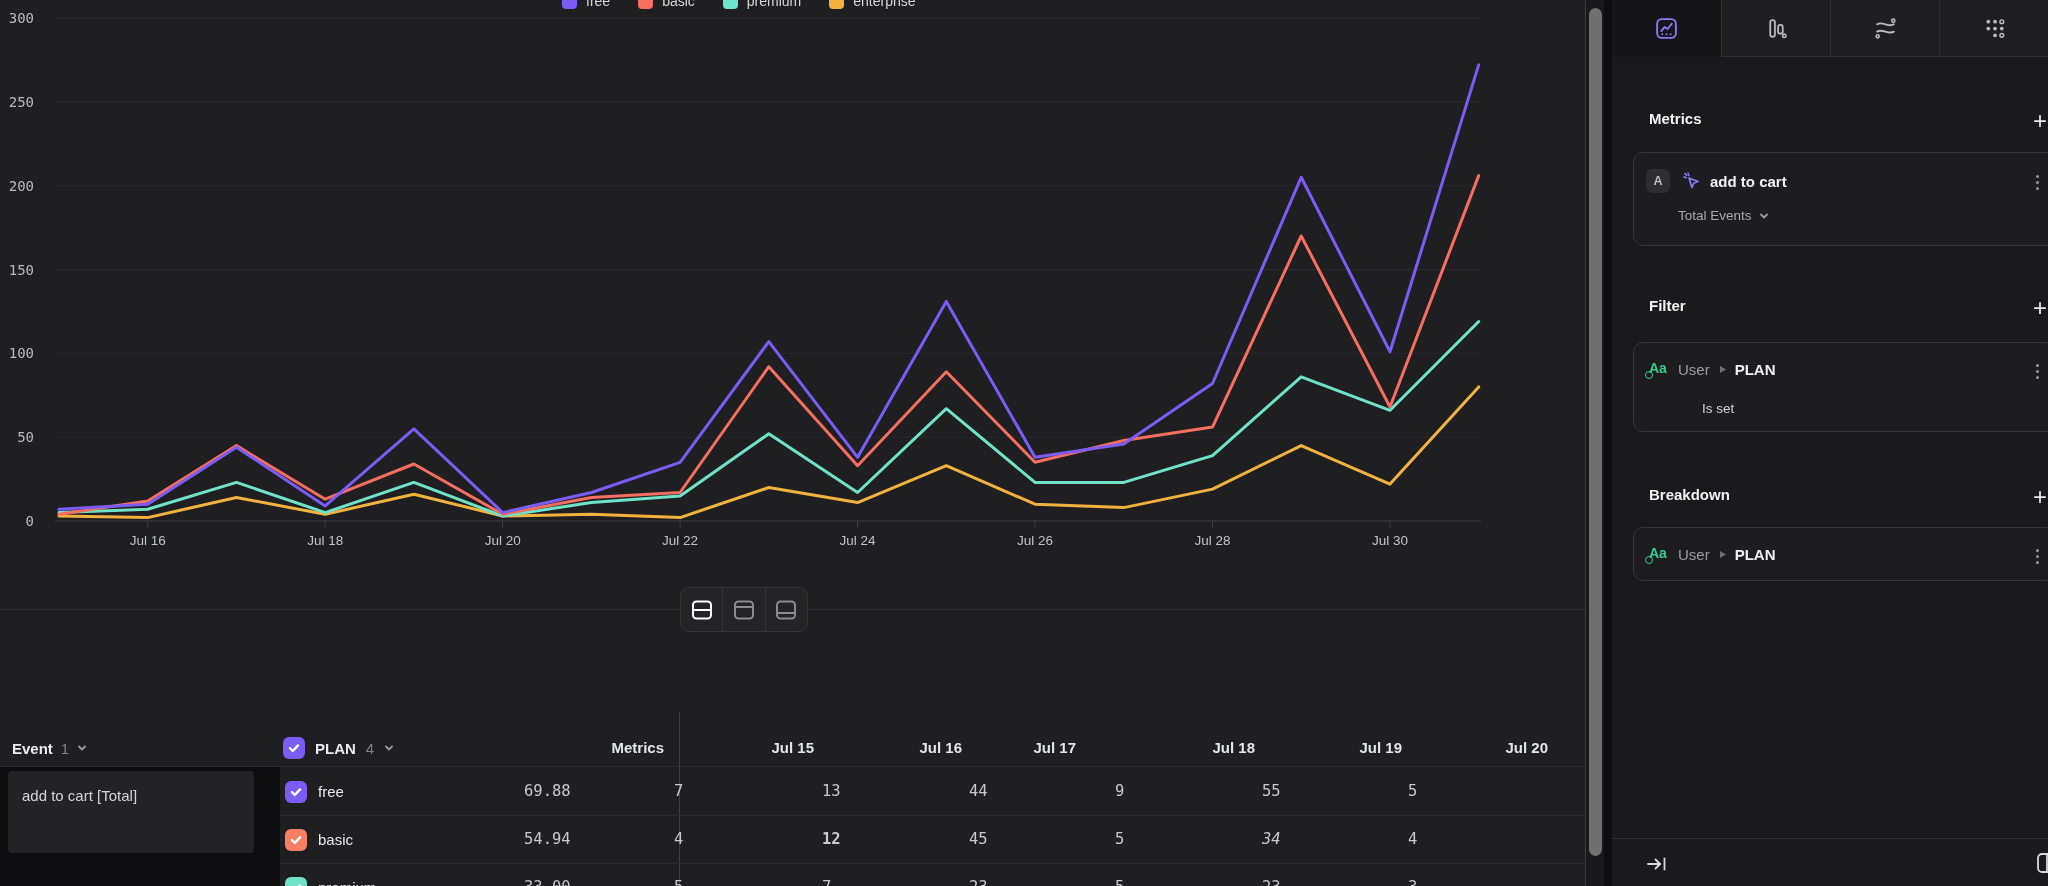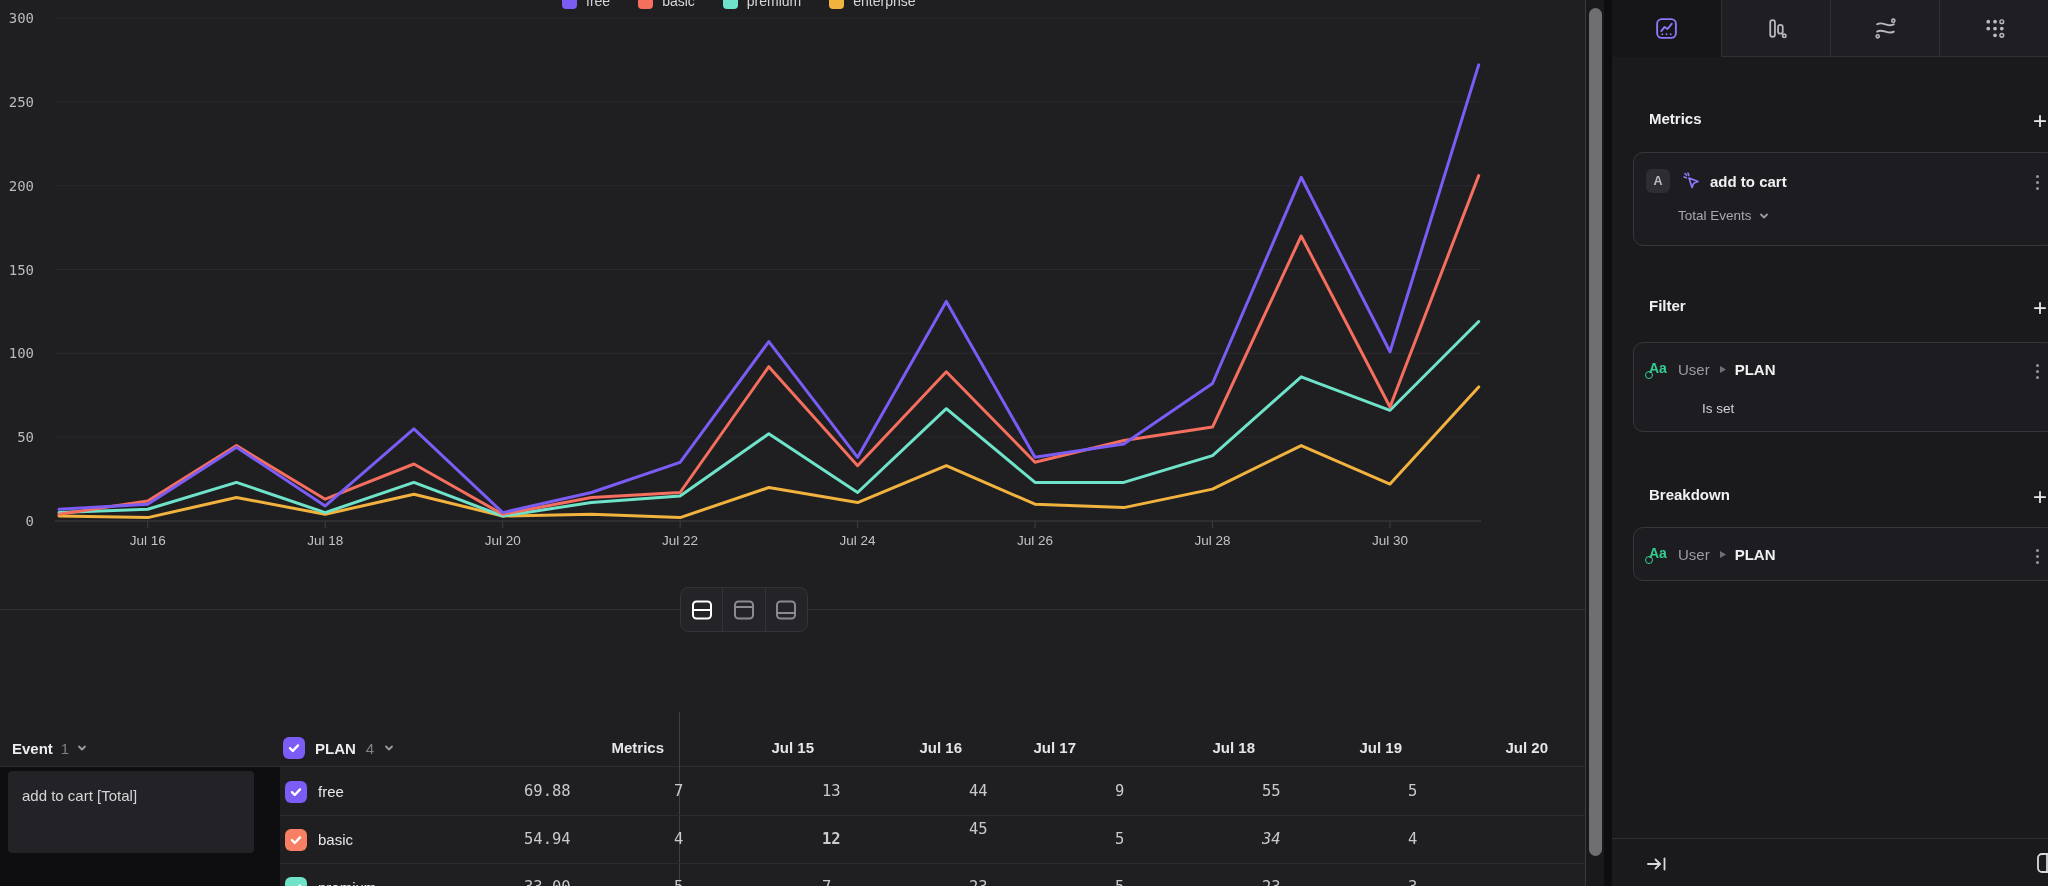--- a/index.html
+++ b/index.html
@@ -261,21 +261,21 @@
       <div class="plan-row" style="top: 816px; height: 48px;">
         <span class="checkbox" style="top: 13px; background: rgb(248, 127, 99);">
           <svg viewBox="0 0 12 12">
             <polyline points="2,6.2 4.8,9 10,3.4"></polyline>
           </svg>
         </span>
         <span class="row-label" style="top: 15px;">basic</span>
         <span class="num-cell" style="left: 244px; top: 14px;">54.94</span>
         <span class="num-cell" style="left: 394px; top: 14px;">4</span>
         <span class="num-cell" style="left: 542px; top: 14px; font-weight: bold;">12</span>
-        <span class="num-cell" style="left: 689px; top: 4px;">45</span>
+        <span class="num-cell" style="left: 689px; top: 14px;">45</span>
         <span class="num-cell" style="left: 835px; top: 14px;">5</span>
         <span class="num-cell" style="left: 982px; top: 14px; font-style: italic;">34</span>
         <span class="num-cell" style="left: 1128px; top: 14px;">4</span>
       </div>
       <div class="plan-row" style="top: 864px; height: 48px;">
         <span class="checkbox" style="top: 13px; background: rgb(112, 226, 200);">
           <svg viewBox="0 0 12 12">
             <polyline points="2,6.2 4.8,9 10,3.4"></polyline>
           </svg>
         </span>

